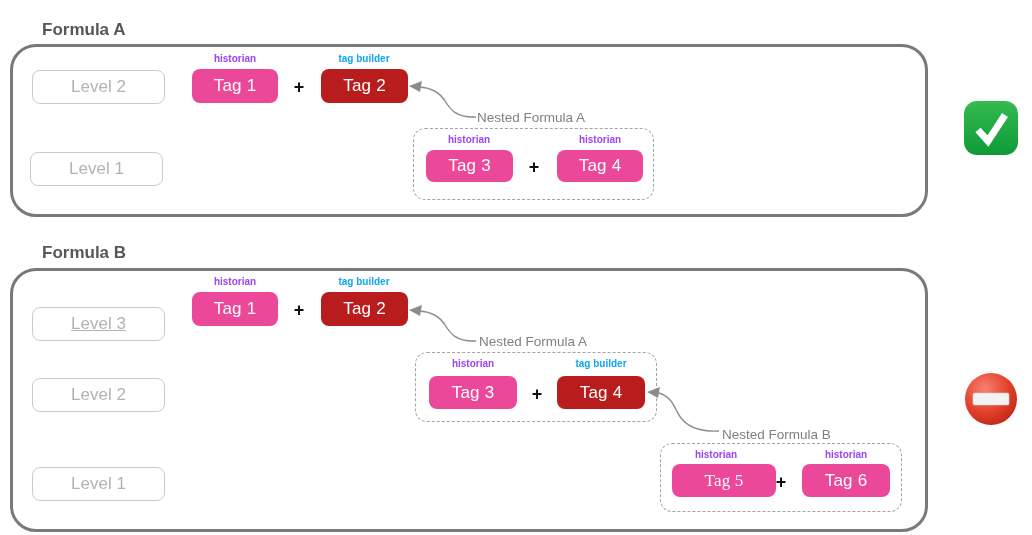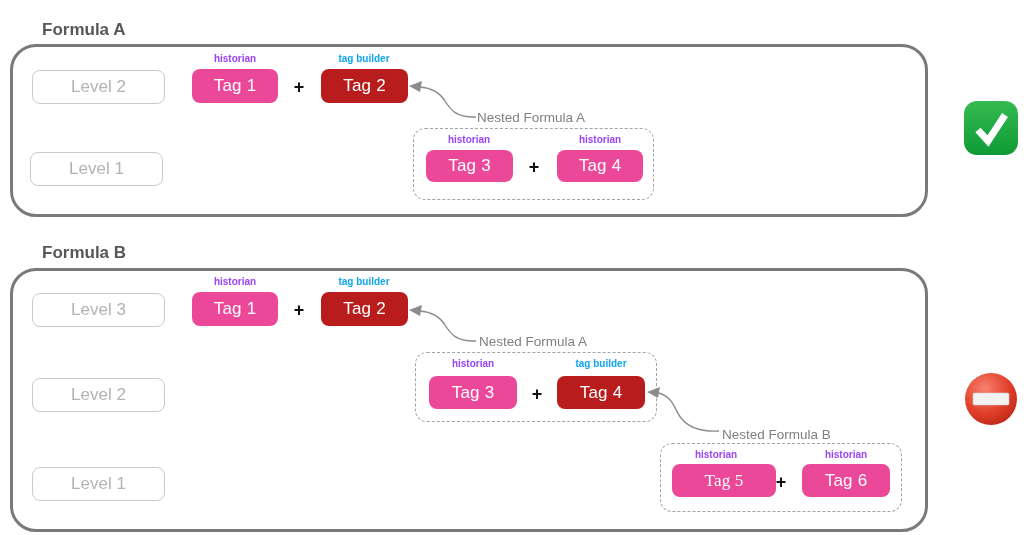--- a/index.html
+++ b/index.html
@@ -61,21 +61,21 @@
       </linearGradient>
     </defs>
     <rect x="1" y="1" width="54" height="54" rx="13" fill="url(#grn)"></rect>
     <path d="M15 30 L25 41 L42 15" fill="none" stroke="#ffffff" stroke-width="7"></path>
   </svg>
 </div>
 
 <div class="section-title" style="left:42px;top:243px;">Formula B</div>
 <div class="container-box" style="left:10px;top:268px;width:912px;height:258px;"></div>
 
-<div class="level-box" style="left:32px;top:293px;">Level 3</div>
+<div class="level-box" style="left:32px;top:307px;text-decoration:underline;">Level 3</div>
 <div class="level-box" style="left:32px;top:378px;">Level 2</div>
 <div class="level-box" style="left:32px;top:467px;">Level 1</div>
 
 <div class="type-label purple" style="left:175px;top:276px;">historian</div>
 <div class="tag purple" style="left:192px;top:292px;width:86px;height:34px;">Tag 1</div>
 <div class="plus" style="left:289px;top:300px;">+</div>
 <div class="type-label blue" style="left:304px;top:276px;">tag builder</div>
 <div class="tag blue" style="left:321px;top:292px;width:87px;height:34px;">Tag 2</div>
 
 <div class="callout" style="left:479px;top:334px;">Nested Formula A</div>

